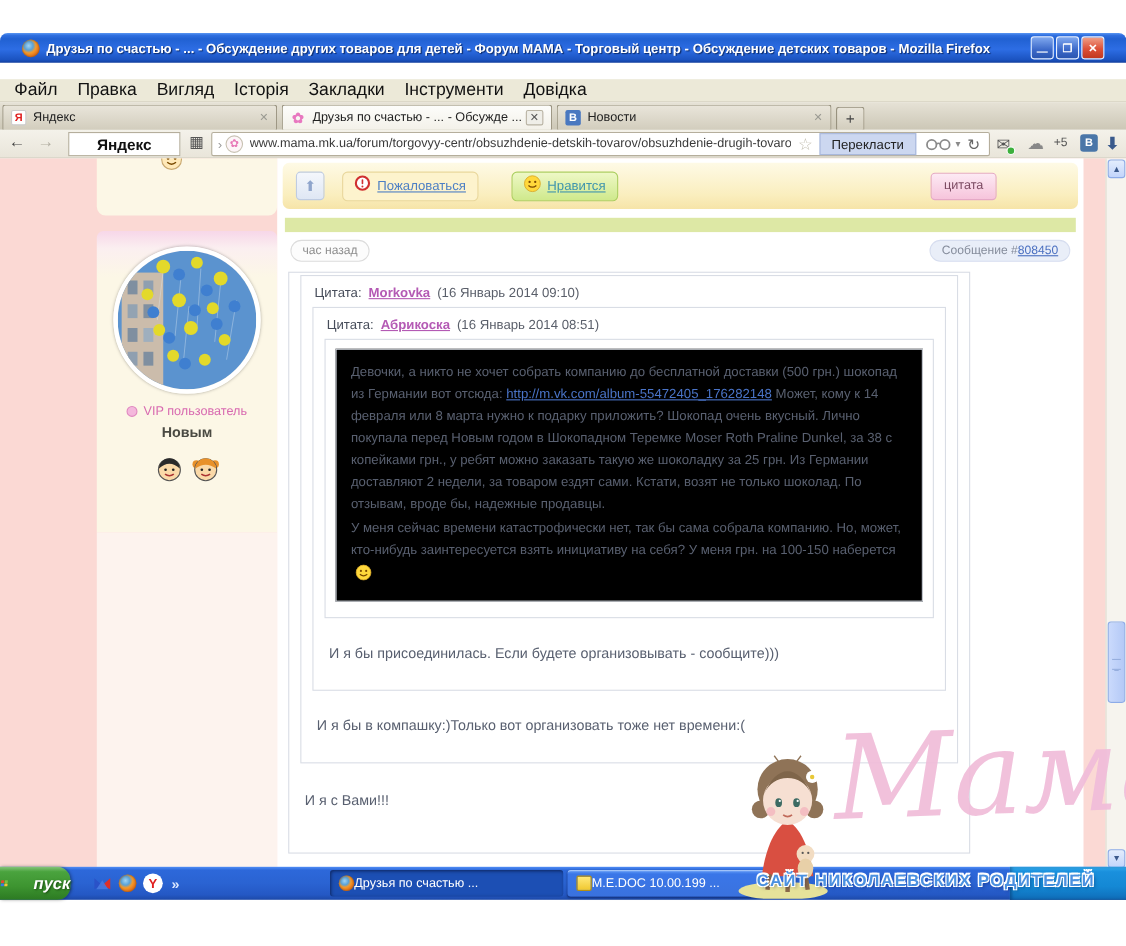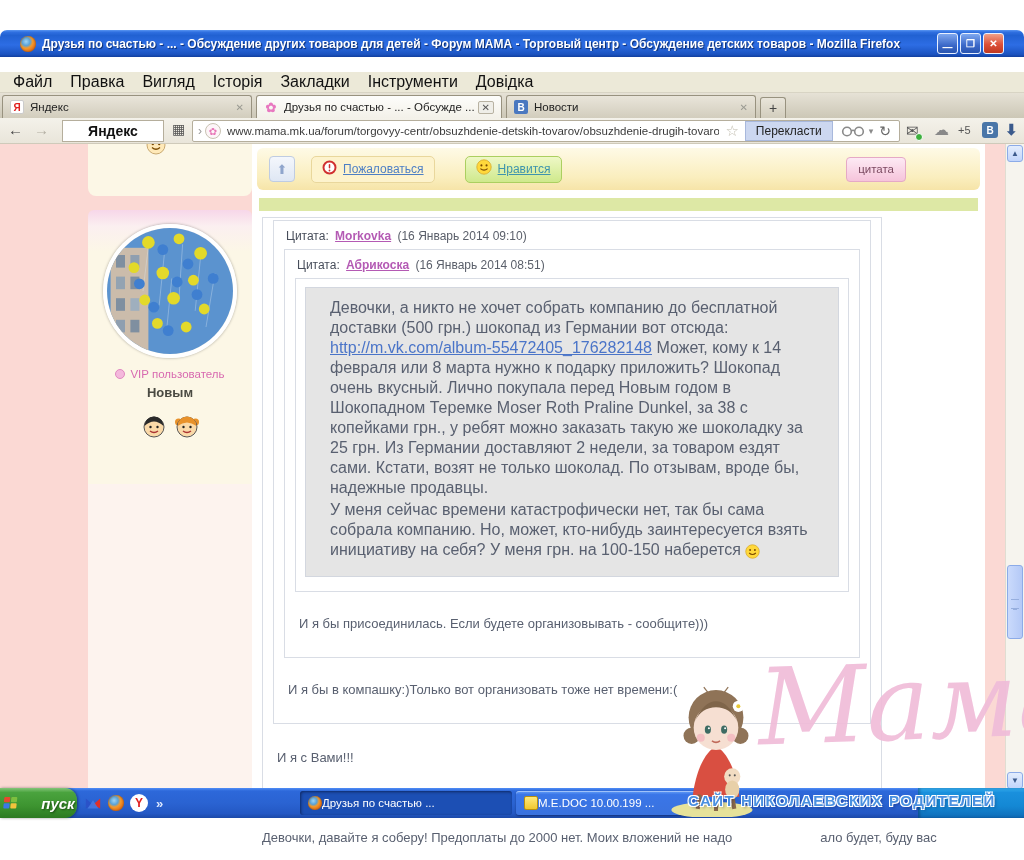--- a/index.html
+++ b/index.html
@@ -116,22 +116,22 @@
   .msgpill .num{color:#4a6fc0;text-decoration:underline}
 
   .quotes{margin:6px 12px 0 10px;width:620px}
   .quote{border:1px solid #d9dde5;background:#fff}
   .quote>.quote{margin:2px 10px 12px}
   .qhead{padding:8px 12px 4px;font-size:12px;color:#474d5a}
   .qauthor{font-weight:bold;text-decoration:underline;margin:0 3px}
   .qa-purple{color:#b45ab4}
   .qa-green{color:#3f9d3f}
   .qdate{color:#5a5f6a}
-  .qbody{margin:8px 9px 14px;border:1px solid #d3d7df;background:#e5e5e5;padding:10px 24px 12px;
-    font-size:16px;line-height:20px;color:#596070}
+  .qbody{margin:8px 9px 14px;border:1px solid #d3d7df;background:#000000;padding:10px 13px 12px;
+    font-size:12px;line-height:20px;color:#596070}
   .qbody .lnk{color:#4a74c8;text-decoration:underline}
   .qline2{display:block;margin-top:2px}
   .smiley-inline{display:inline-block;vertical-align:-4px;margin-left:4px}
   .reply{padding:12px 14px 26px;font-size:13px;color:#596070}
   .reply.deep{padding:14px 14px 40px}
   .finalrow{margin:24px 12px 0 10px;display:flex;align-items:center;font-size:13px;color:#596070;white-space:nowrap}
   .final-gap{width:88px;flex:none}
 
   
   .scrollbar{position:absolute;left:1005px;top:0;width:19px;height:646px;background:#f6f4ee;
@@ -141,21 +141,21 @@
     color:#3c5a8c;font-size:8px;display:flex;align-items:center;justify-content:center}
   .sb-up{top:1px}.sb-down{bottom:1px}
   .sb-thumb{position:absolute;left:1px;top:421px;width:16px;height:74px;
     background:linear-gradient(90deg,#cadafc,#b4c9f6);border:1px solid #8cabe8;border-radius:3px}
   .sb-thumb::after{content:"";position:absolute;left:3px;right:3px;top:33px;height:8px;
     border-top:1px solid #96aede;border-bottom:1px solid #96aede;box-shadow:0 3px 0 -2px #96aede}
 
   
   .taskbar{position:absolute;left:0;top:788px;width:1024px;height:30px;
     background:linear-gradient(180deg,#4f8df6 0%,#2d68da 10%,#2a63d2 50%,#2458c4 85%,#1c49a8 100%)}
-  .startbtn{position:absolute;left:0;top:0;height:30px;width:77px;border-radius:0 12px 12px 0;
+  .startbtn{position:absolute;left:0;top:0;height:30px;width:64px;border-radius:0 12px 12px 0;
     background:linear-gradient(180deg,#84c57a 0%,#4aa33e 15%,#3d9430 60%,#2c7a22 100%);
     box-shadow:1px 0 3px rgba(0,0,0,.4);display:flex;align-items:center;justify-content:center;gap:23px;
     color:#fff;font-size:15px;font-weight:bold;font-style:italic;text-shadow:1px 1px 2px #1a4a12}
   .qlaunch{position:absolute;left:84px;top:0;height:30px;display:flex;align-items:center;gap:6px}
   .ql-ico{width:18px;height:18px;display:flex;align-items:center;justify-content:center}
   .ybico{width:18px;height:18px;border-radius:50%;background:#fff;color:#e02020;font-weight:bold;
     font-size:12px;display:flex;align-items:center;justify-content:center}
   .overflow{color:#dce8ff;font-size:13px;font-weight:bold;margin-left:2px}
   .task{position:absolute;top:3px;height:24px;border-radius:3px;display:flex;align-items:center;gap:0;
     padding:0 8px;font-size:11.5px;color:#fff;white-space:nowrap;overflow:hidden}
@@ -364,20 +364,24 @@
                 <path d="M5.5,12 Q10,16 14.5,12" stroke="#7a4a00" stroke-width="1.4" fill="none"></path>
               </svg>
           </span>
           <span class="lbl">Нравится</span>
         </div>
         <div class="qtbtn">цитата</div>
       </div>
 
       <div class="greenbar"></div>
 
+      <div class="phead">
+        <span class="timepill">час назад</span>
+        <span class="msgpill"><span>Сообщение #</span><span class="num">808450</span></span>
+      </div>
 
       <div class="quotes">
         <div class="quote">
           <div class="quote">
             <div class="qhead">
               <span>Цитата:</span>
               <span class="qauthor qa-purple">Morkovka</span>
               <span class="qdate">(16 Январь 2014 09:10)</span>
             </div>
             <div class="quote">

